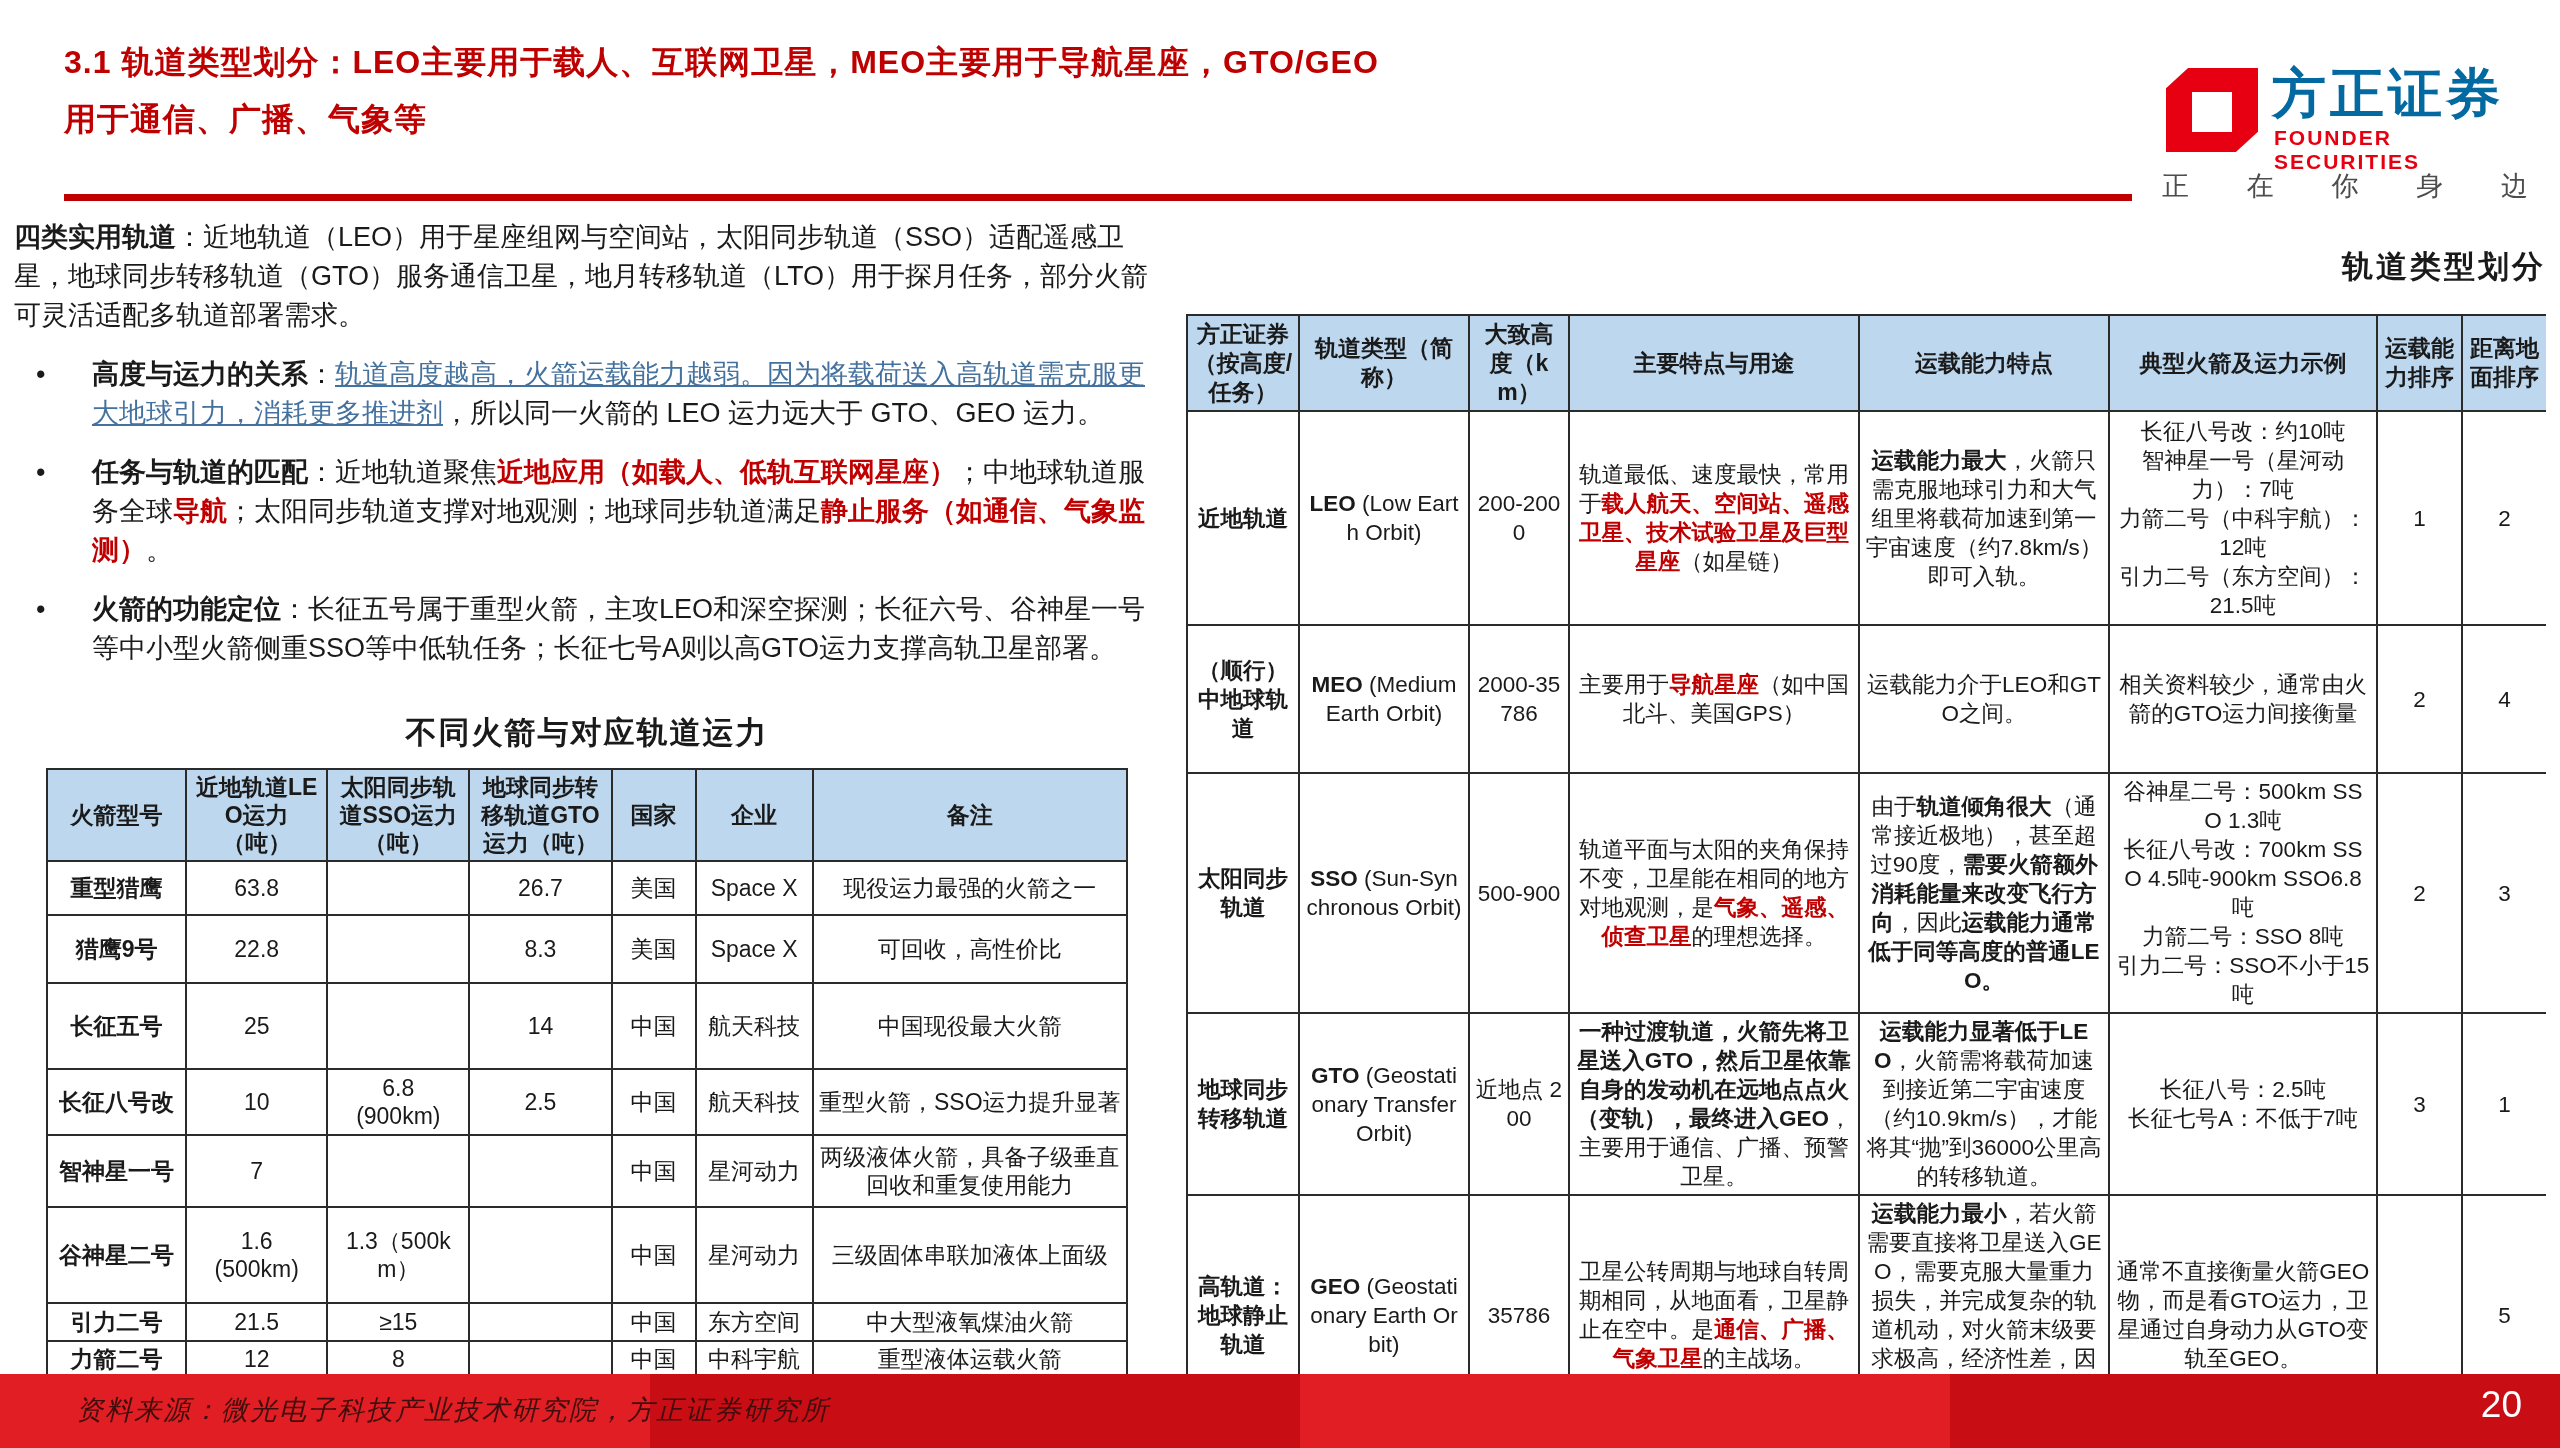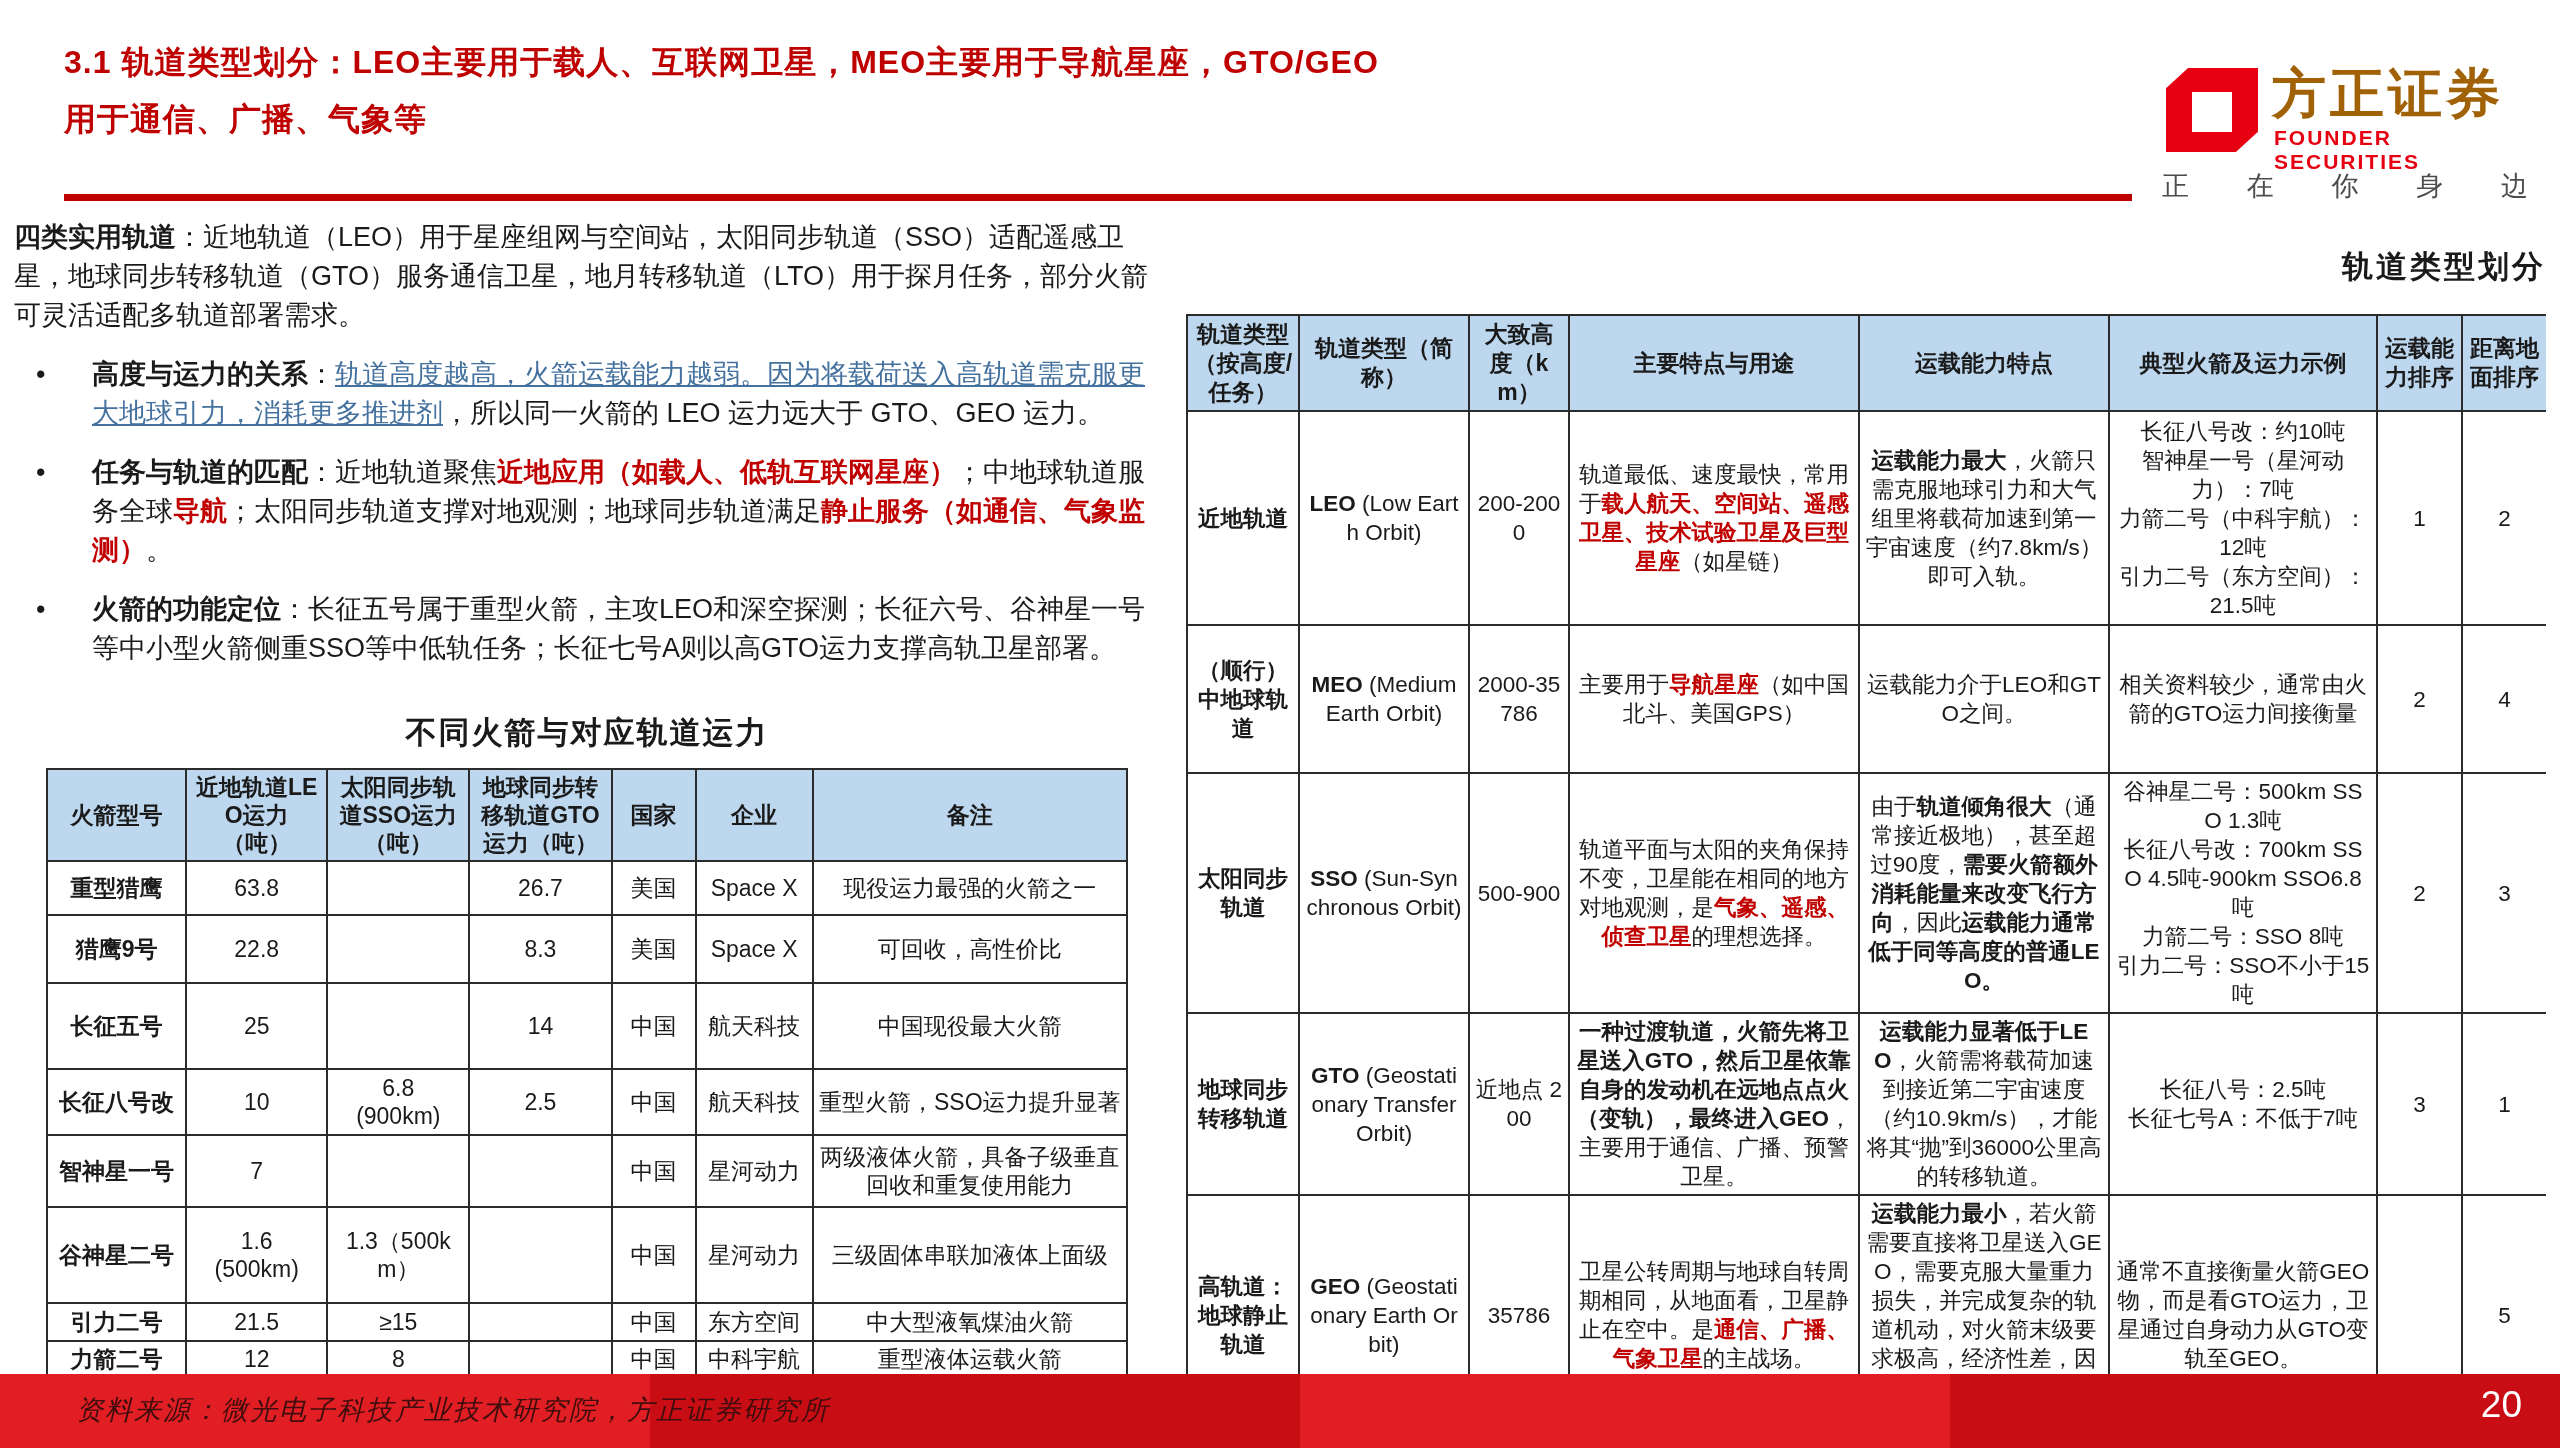--- a/index.html
+++ b/index.html
@@ -10,21 +10,21 @@
   
   .title{left:64px;top:34px;width:2070px;font-size:32px;font-weight:700;
          color:#BE0000;line-height:57px;letter-spacing:1px;}
   .rule{left:64px;top:194px;width:2068px;height:7px;background:#BE0000;}
 
   
   .logo{right:18px;top:40px;width:386px;height:170px;}
   .logo-mark{position:absolute;left:10px;top:28px;width:92px;height:84px;background:#E60012;
              clip-path:polygon(24% 0,100% 0,100% 76%,76% 100%,0 100%,0 24%);}
   .logo-mark-inner{position:absolute;left:26px;top:24px;width:40px;height:40px;background:#ffffff;}
-  .logo-cn{position:absolute;left:116px;top:18px;font-size:54px;font-weight:700;color:#a16207;letter-spacing:4px;}
+  .logo-cn{position:absolute;left:116px;top:18px;font-size:54px;font-weight:700;color:#0369a1;letter-spacing:4px;}
   .logo-en{position:absolute;left:118px;top:86px;font-size:21px;font-weight:700;color:#E60012;letter-spacing:2px;}
   .logo-slogan{position:absolute;left:6px;top:128px;width:366px;display:flex;justify-content:space-between;
                font-size:27px;color:#4d4d4d;}
 
   
   .left-col{left:12px;top:218px;width:1152px;font-size:27px;line-height:39px;}
   .intro{margin:0 0 20px 2px;}
   .bullet{position:relative;padding-left:80px;margin-bottom:20px;}
   .bullet .dot{position:absolute;left:24px;top:0;font-size:27px;}
   .b{font-weight:700;}
@@ -212,21 +212,21 @@
           <col style="width:170px">
           <col style="width:100px">
           <col style="width:290px">
       <col style="width:250px">
           <col style="width:268px">
           <col style="width:85px">
           <col style="width:85px">
     </colgroup>
     <tbody>
           <tr class="thead" style="height:96px">
-      <td>轨道类型（按高度/任务）</td>
+      <td>方正证券（按高度/任务）</td>
       <td>轨道类型（简称）</td>
       <td>大致高度（km）</td>
       <td>主要特点与用途</td>
       <td>运载能力特点</td>
       <td>典型火箭及运力示例</td>
       <td>运载能力排序</td>
       <td>距离地面排序</td>
     </tr>
     <tr style="height:214px">
       <td class="orbit">近地轨道</td>

